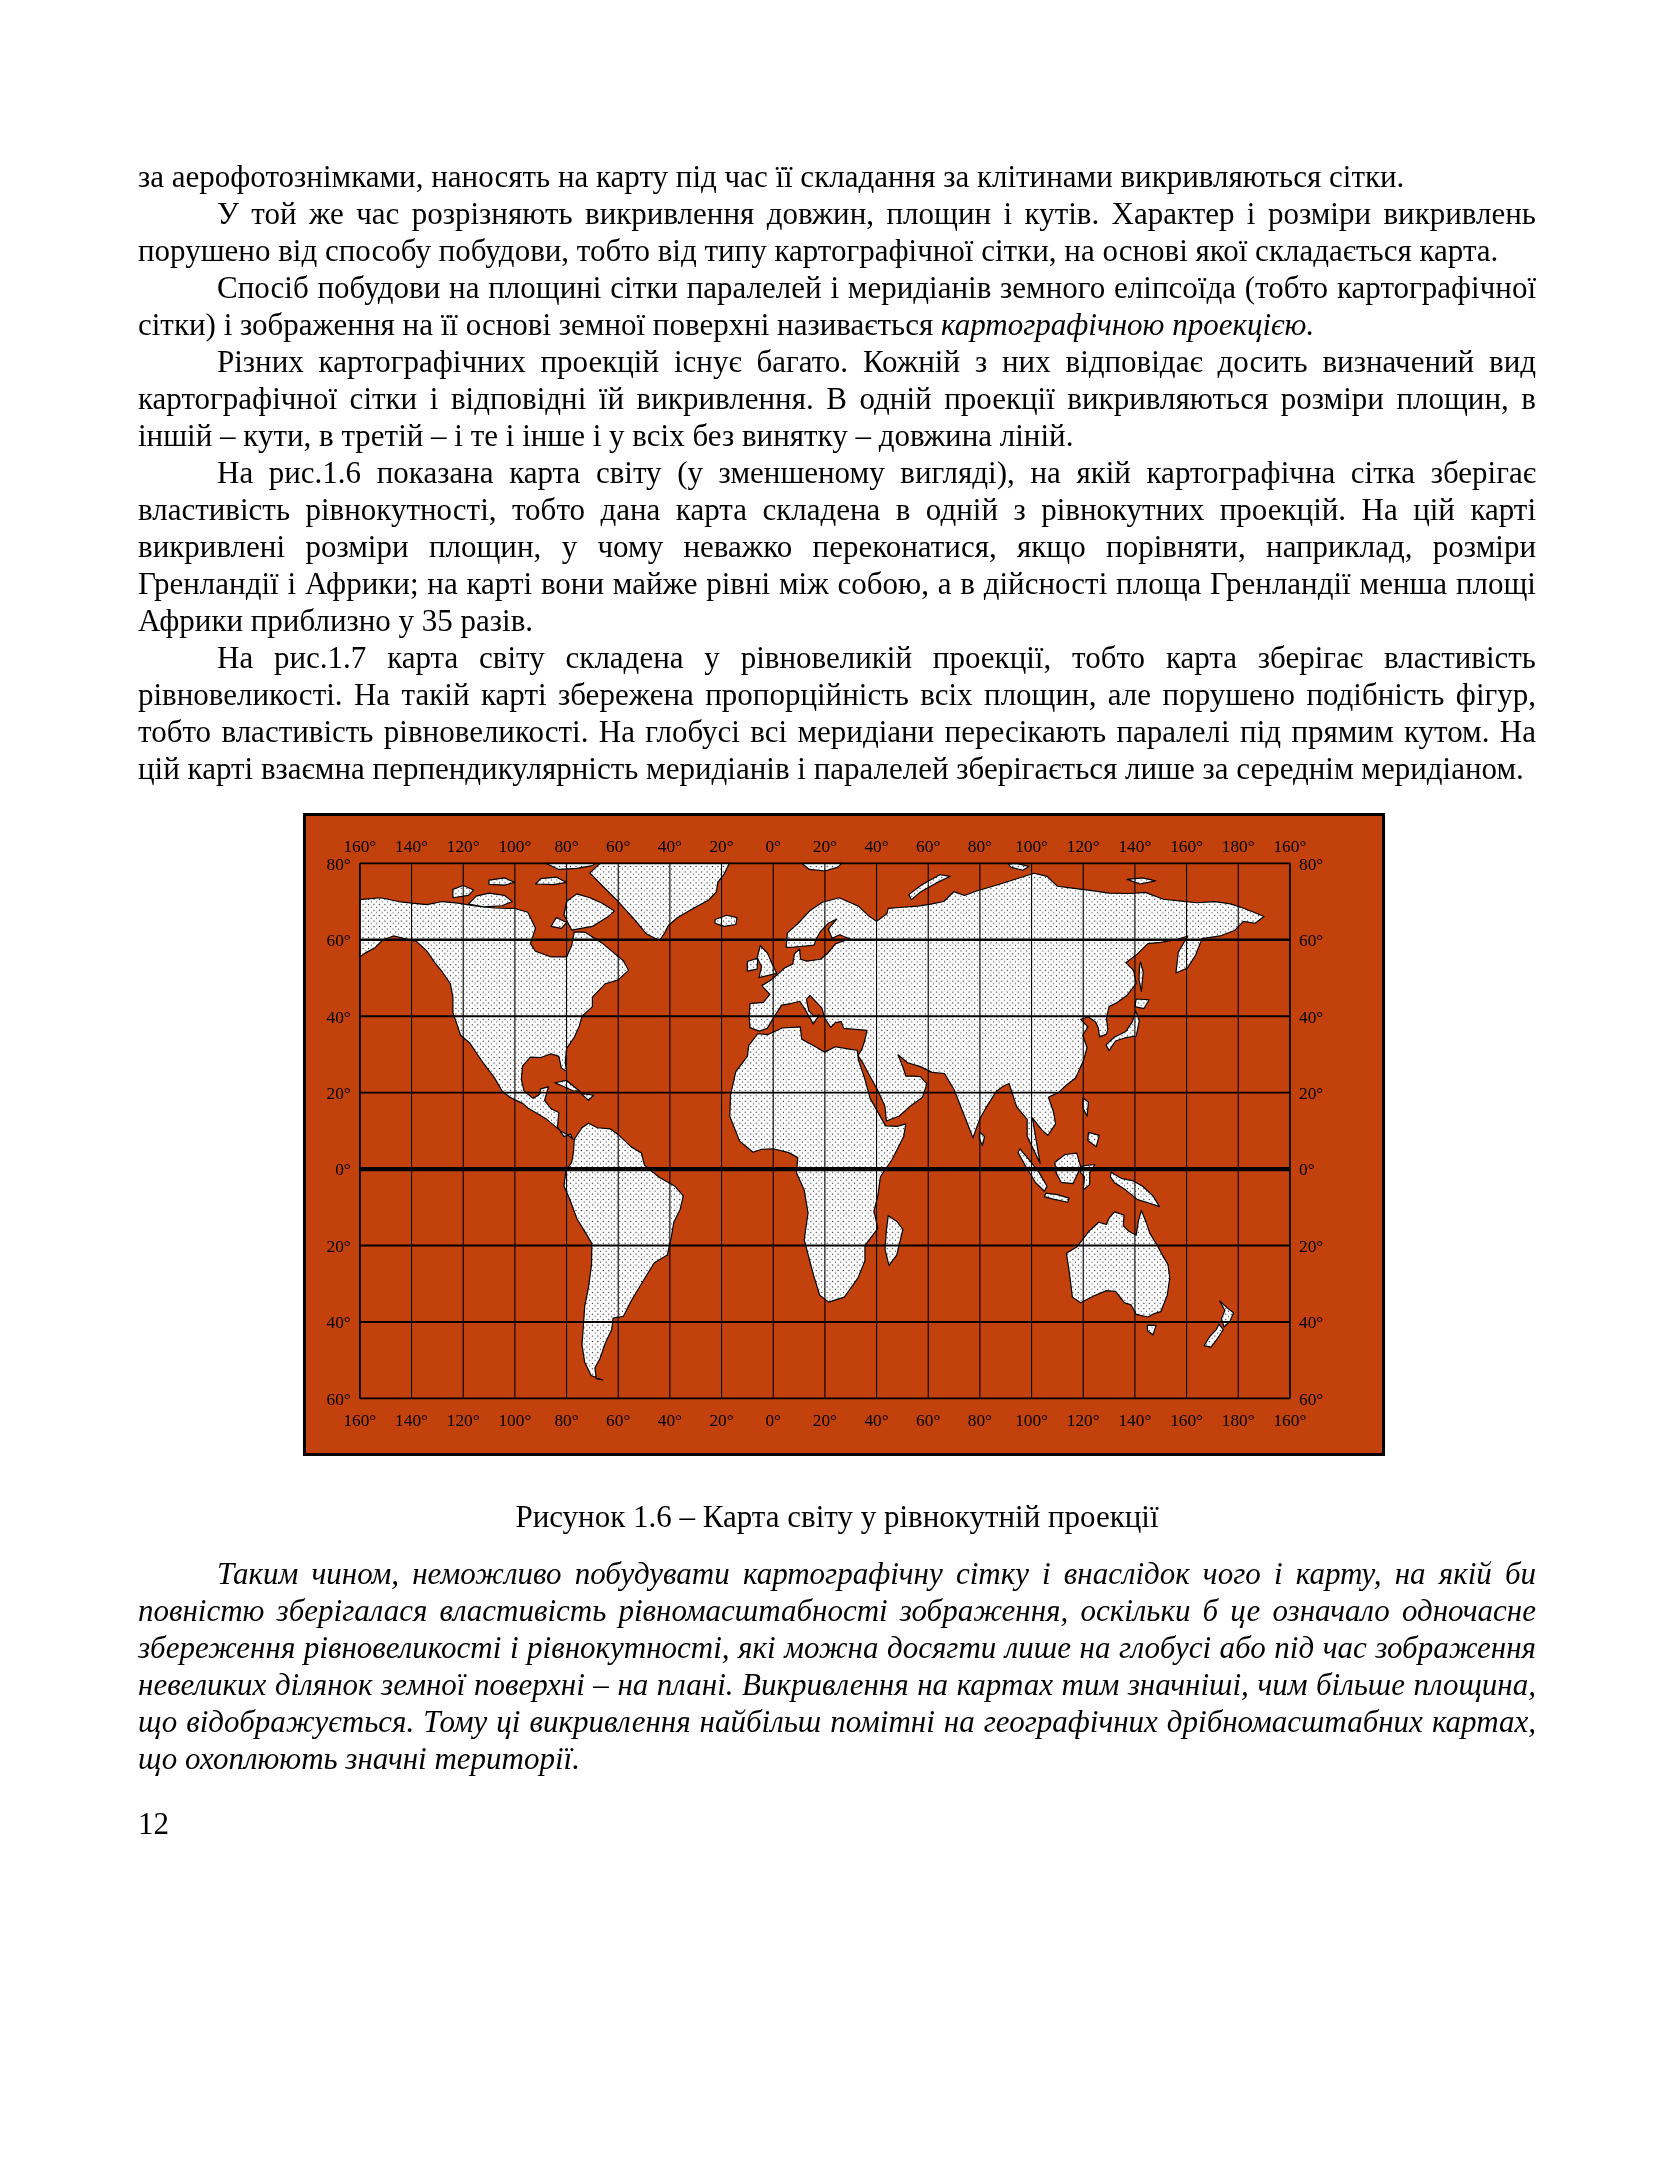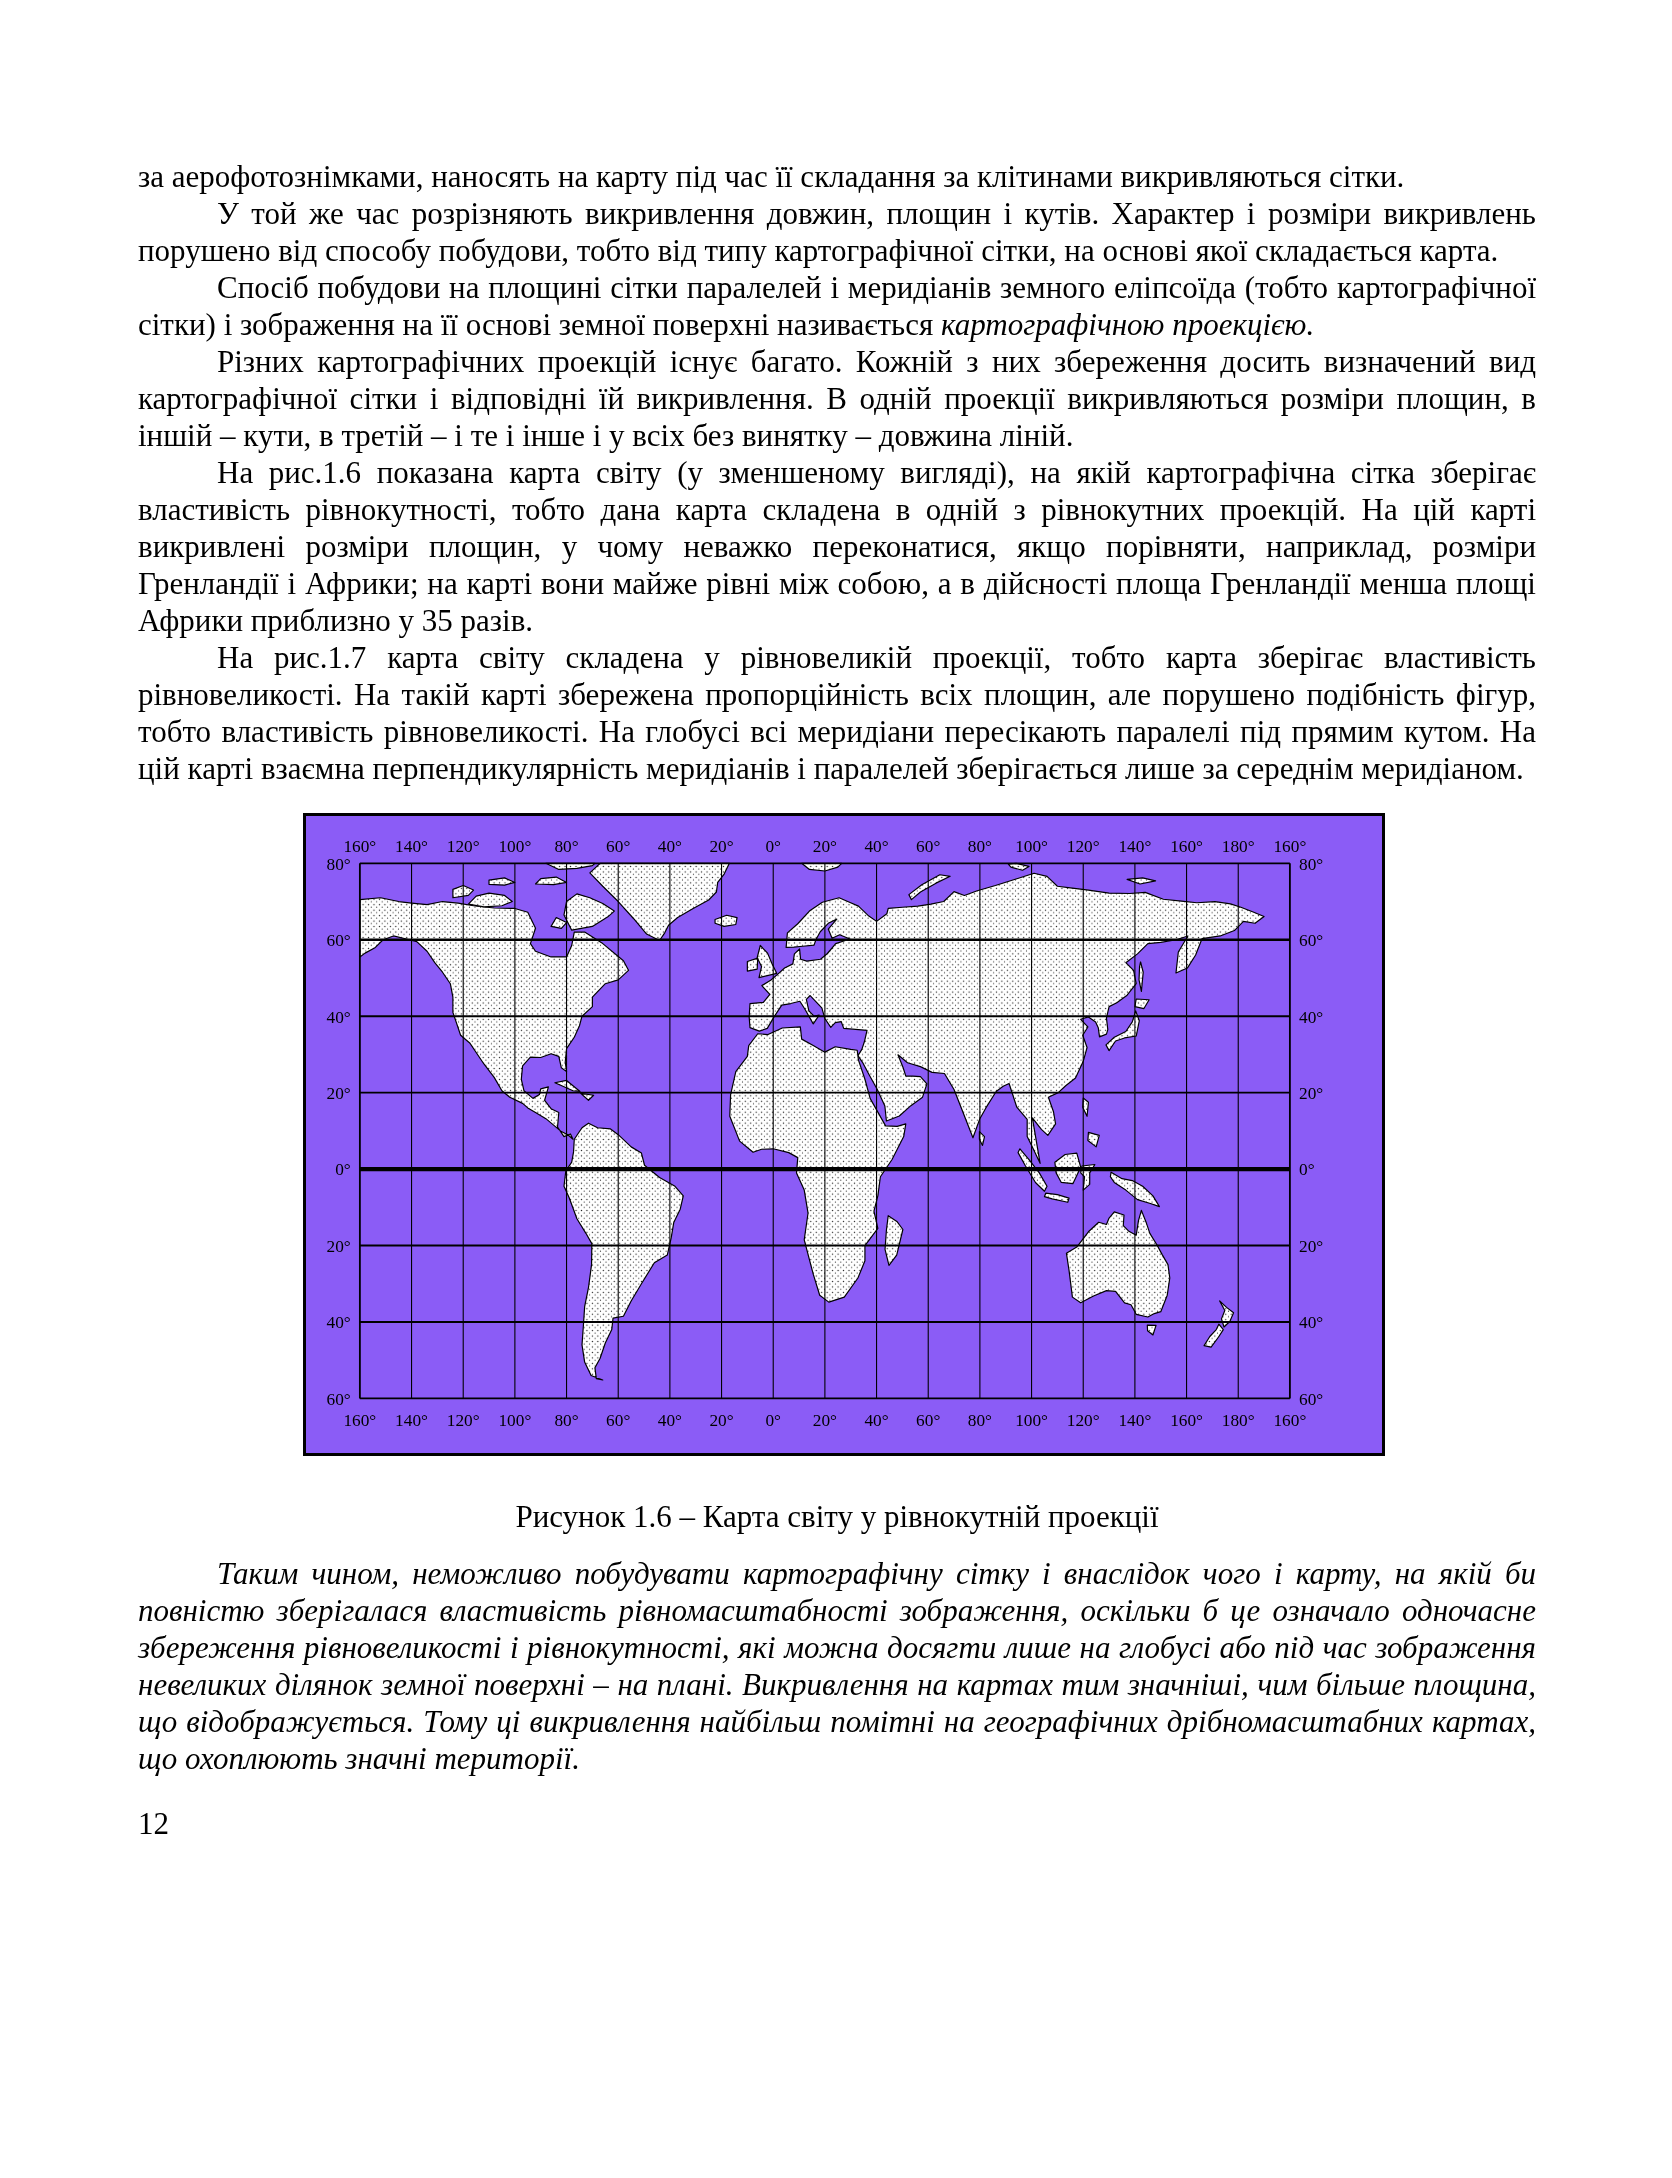--- a/index.html
+++ b/index.html
@@ -8,34 +8,34 @@
     font-family:"Liberation Serif", serif;color:#000;
   }
   .content{
     position:absolute;left:138px;top:158px;width:1398px;
     font-size:31px;line-height:37px;text-align:justify;
   }
   .content p{margin:0;text-indent:79px;}
   .content p.noindent{text-indent:0;}
   em{font-style:italic;}
   .map-figure{margin:26px 0 0 165px;width:1084px;}
-  .map-frame{border:3.7px solid #000;width:1076px;height:637px;background:#8b5cf6;overflow:hidden;}
+  .map-frame{border:3.7px solid #000;width:1076px;height:637px;background:#c2410c;overflow:hidden;}
   .map-frame svg{display:block;}
   .caption{text-indent:0 !important;text-align:center;margin-top:42px !important;margin-bottom:20px !important;}
   .para7{margin-top:16.5px !important;font-style:italic;}
   .page-number{text-indent:0 !important;text-align:left;margin-top:27.5px !important;}
 </style>
 </head>
 <body>
 
 <div class="content">
   <p class="noindent"><span>за аерофотознімками, наносять на карту під час її складання за клітинами викривляються сітки.</span></p>
   <p><span>У той же час розрізняють викривлення довжин, площин і кутів. Характер і розміри викривлень порушено від способу побудови, тобто від типу картографічної сітки, на основі якої складається карта.</span></p>
   <p><span>Спосіб побудови на площині сітки паралелей і меридіанів земного еліпсоїда (тобто картографічної сітки) і зображення на її основі земної поверхні називається </span><em>картографічною проекцією.</em></p>
-  <p><span>Різних картографічних проекцій існує багато. Кожній з них збереження досить визначений вид картографічної сітки і відповідні їй викривлення. В одній проекції викривляються розміри площин, в іншій – кути, в третій – і те і інше і у всіх без винятку – довжина ліній.</span></p>
+  <p><span>Різних картографічних проекцій існує багато. Кожній з них відповідає досить визначений вид картографічної сітки і відповідні їй викривлення. В одній проекції викривляються розміри площин, в іншій – кути, в третій – і те і інше і у всіх без винятку – довжина ліній.</span></p>
   <p><span>На рис.1.6 показана карта світу (у зменшеному вигляді), на якій картографічна сітка зберігає властивість рівнокутності, тобто дана карта складена в одній з рівнокутних проекцій. На цій карті викривлені розміри площин, у чому неважко переконатися, якщо порівняти, наприклад, розміри Гренландії і Африки; на карті вони майже рівні між собою, а в дійсності площа Гренландії менша площі Африки приблизно у 35 разів.</span></p>
   <p><span>На рис.1.7 карта світу складена у рівновеликій проекції, тобто карта зберігає властивість рівновеликості. На такій карті збережена пропорційність всіх площин, але порушено подібність фігур, тобто властивість рівновеликості. На глобусі всі меридіани пересікають паралелі під прямим кутом. На цій карті взаємна перпендикулярність меридіанів і паралелей зберігається лише за середнім меридіаном.</span></p>
 
   <div class="map-figure">
     <div class="map-frame">
       <svg viewBox="0 0 1180 700" width="1076" height="637" xmlns="http://www.w3.org/2000/svg" style="font-size:34px">
         <defs>
           <pattern id="stipple" width="6" height="6" patternUnits="userSpaceOnUse">
             <rect width="6" height="6" fill="#ffffff"></rect>
             <circle cx="1.5" cy="1.5" r="0.75" fill="#1b1b1b"></circle>

